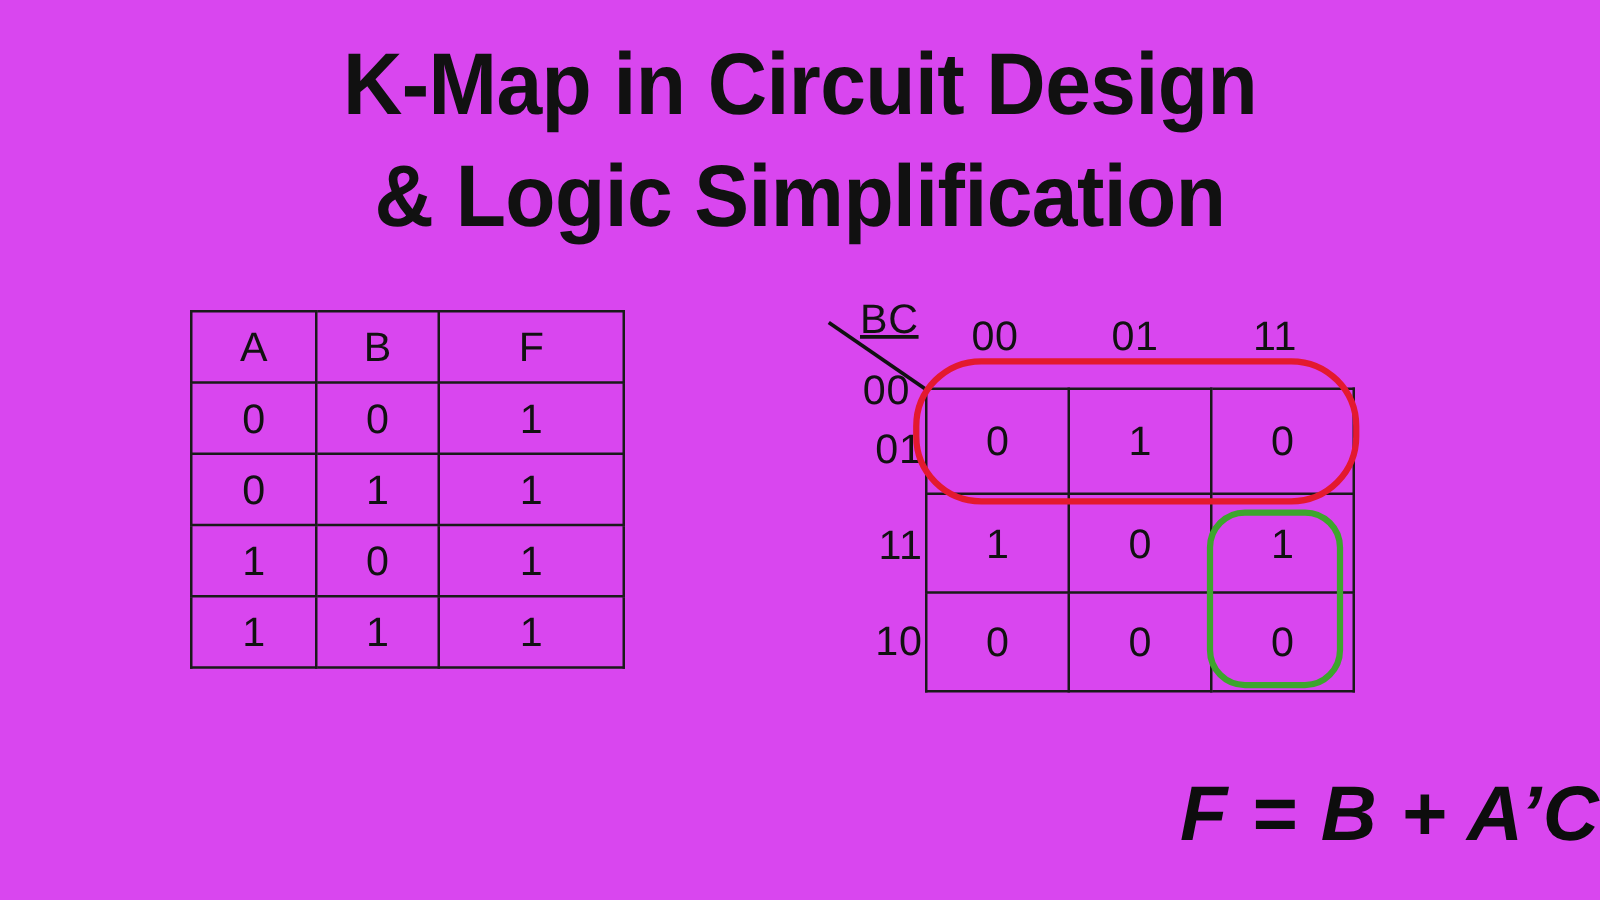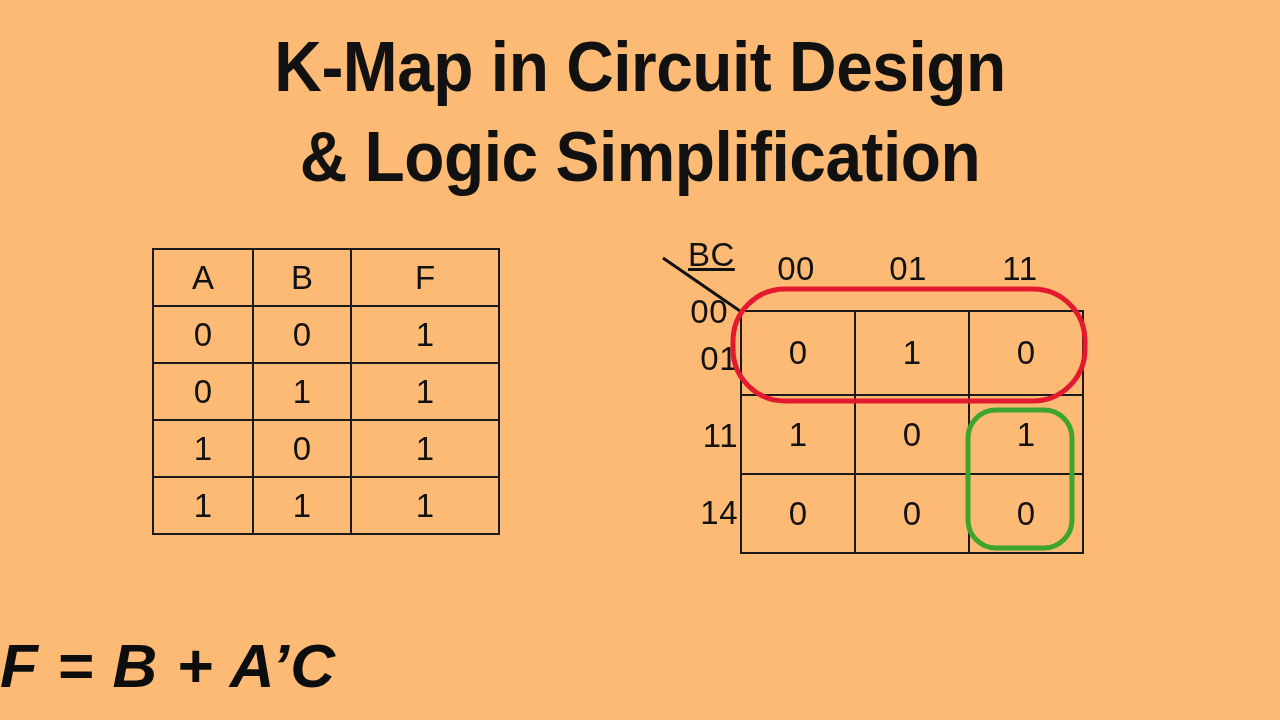--- a/index.html
+++ b/index.html
@@ -14,21 +14,21 @@
     overflow: hidden;
     font-family: "Liberation Sans", sans-serif;
     color: #000000;
     position: relative;
   }
 
   #slide {
     position: relative;
     width: 1280px;
     height: 720px;
-    background: #fdba74;
+    background: #d946ef;
   }
 
   
   .title-block {
     position: absolute;
     left: 0;
     top: 22px;
     width: 1280px;
     text-align: center;
   }
@@ -160,23 +160,23 @@
     top: 0;
     width: 470px;
     height: 330px;
     pointer-events: none;
   }
 
   
   .equation {
     position: absolute;
     left: 0;
-    top: 630px;
-    width: 1280px;
-    text-align: left;
+    top: 616px;
+    width: 1280px;
+    text-align: right;
     font-family: "Liberation Sans", sans-serif;
     font-weight: bold;
     font-style: italic;
     font-size: 62px;
     letter-spacing: 1px;
     color: #0d0d0d;
     white-space: nowrap;
   }
 </style>
 </head>
@@ -239,21 +239,21 @@
     <div class="kmap-col-headers">
       <div class="ch">00</div>
       <div class="ch">01</div>
       <div class="ch">11</div>
     </div>
 
     <div class="kmap-row-labels">
       <div class="rl rl-00">00</div>
       <div class="rl rl-01">01</div>
       <div class="rl rl-11">11</div>
-      <div class="rl rl-10">14</div>
+      <div class="rl rl-10">10</div>
     </div>
 
     <table class="kmap-table">
       <tbody>
         <tr class="kmap-row-tall">
           <td>0</td>
           <td>1</td>
           <td>0</td>
         </tr>
         <tr>

